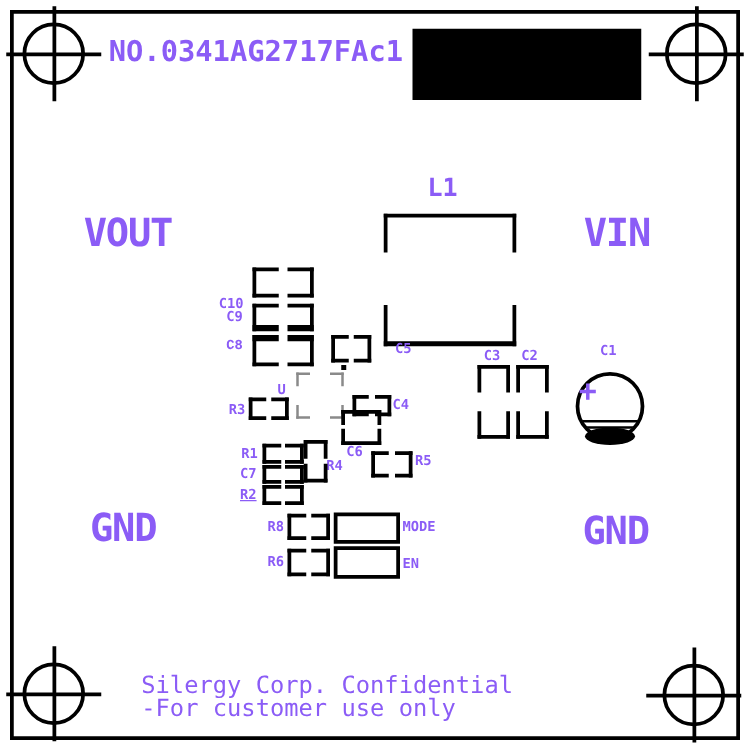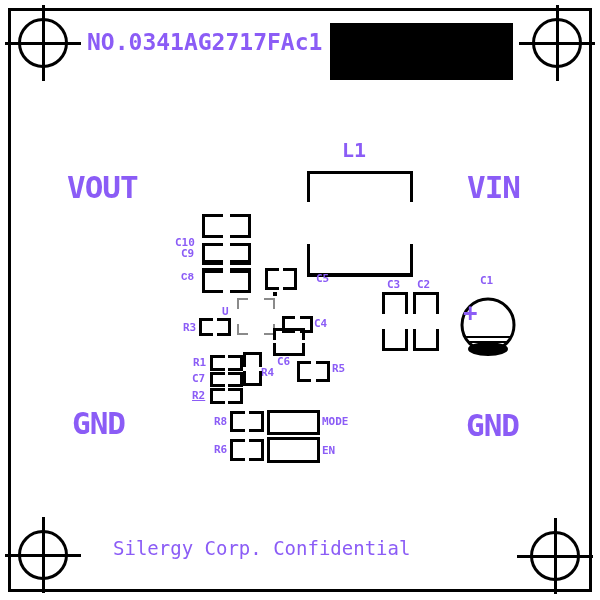--- a/index.html
+++ b/index.html
@@ -225,14 +225,15 @@
     <g clip-path="url(#c1clip)" stroke="#000000" stroke-width="2">
       <line x1="2" y1="43" x2="56" y2="43"></line>
       <line x1="2" y1="48" x2="56" y2="48"></line>
       <line x1="2" y1="52" x2="56" y2="52"></line>
     </g>
     <circle cx="29" cy="31" r="26" fill="none" stroke="#000000" stroke-width="3"></circle>
   </svg>
   <div class="c1-plus">+</div>
 
   <div class="footer" style="left:113px; top:539px;">Silergy Corp. Confidential</div>
+  <div class="footer" style="left:113px; top:558px;">-For customer use only</div>
 
 </div>
 
 </body></html>

